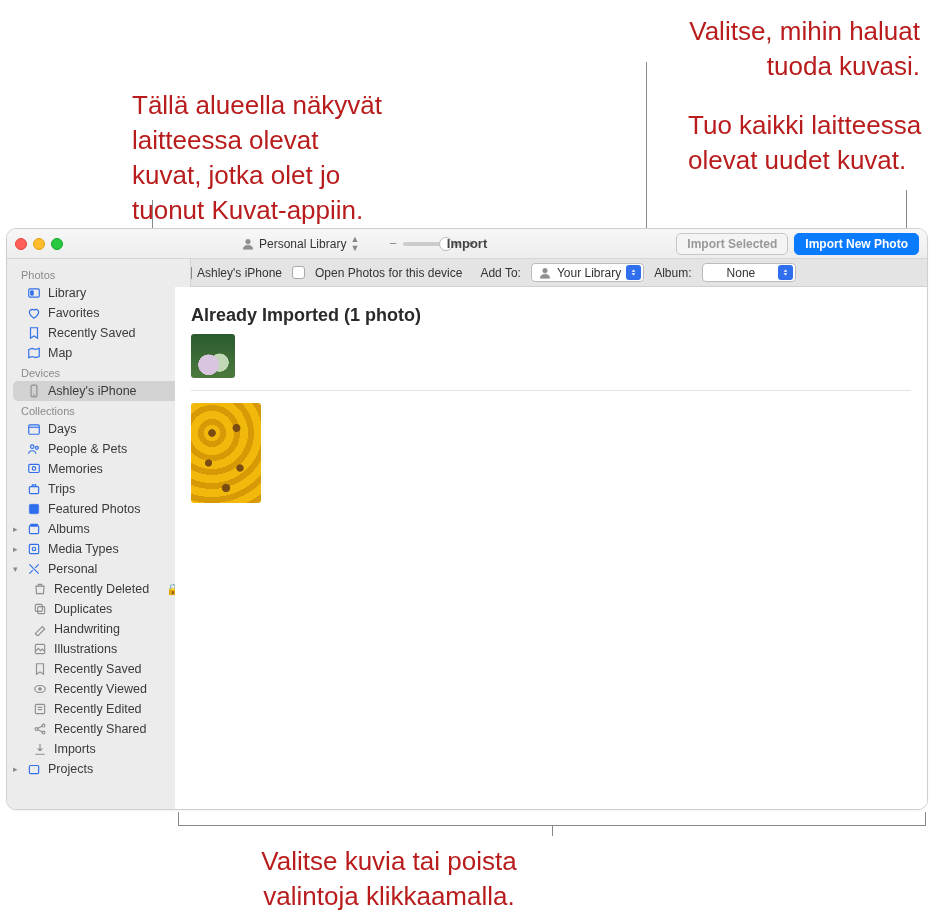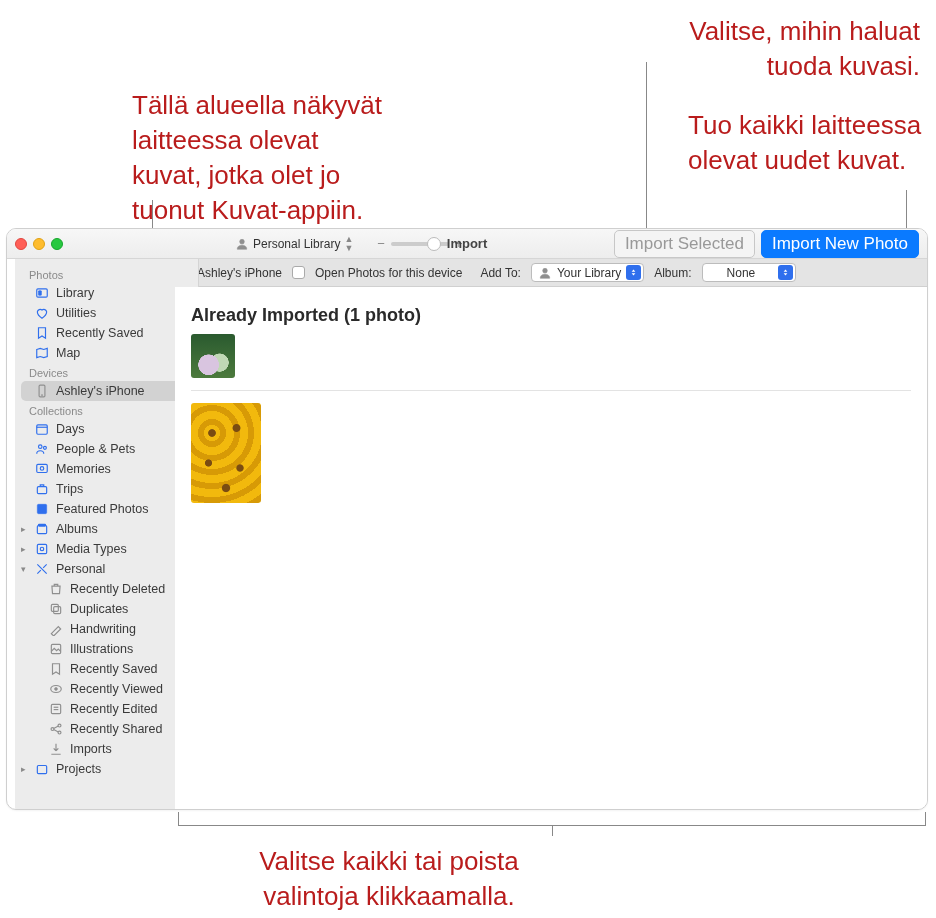--- a/index.html
+++ b/index.html
@@ -39,21 +39,21 @@
   background: #fff;
   box-shadow: 0 1px 2px rgba(0,0,0,.05);
 }
 .titlebar {
   height: 30px;
   background: linear-gradient(#f7f7f7,#ededed);
   border-bottom: 1px solid #d6d6d6;
   display: flex;
   align-items: center;
   padding: 0 8px;
-  gap: 6px;
+  gap: 12px;
   position: relative;
 }
 .traffic { display:flex; gap:6px; align-items:center; }
 .tl {
   width: 12px; height: 12px; border-radius: 50%;
 }
 .tl.red{background:#ff5f57;border:1px solid #e04740;}
 .tl.yel{background:#febc2e;border:1px solid #dfa114;}
 .tl.grn{background:#28c840;border:1px solid #17a62c;}
 
@@ -78,21 +78,21 @@
 
 .title-center{
   position:absolute; left:50%; transform:translateX(-50%);
   font-size:13px; font-weight:600; color:#444;
 }
 .tb-right{
   position:absolute; right:8px; display:flex; gap:6px; align-items:center;
 }
 .btn{
   border:1px solid #c7c7c7; background:#f4f4f4; border-radius:5px;
-  padding:3px 10px; font-size:17px; color:#999;
+  padding:3px 10px; font-size:12px; color:#999;font-weight:bold;
 }
 .btn.primary{
   background:#0a7aff; border-color:#0a7aff; color:#fff;
 }
 
 
 .device-bar{
   height:28px; background:#e4e4e4; border-bottom:1px solid #d0d0d0;
   display:flex; align-items:center; padding:0 8px; gap:10px; font-size:12px; color:#333;
   position:absolute; left:168px; right:0; top:30px;
@@ -107,37 +107,37 @@
   padding:1px 2px 1px 6px; font-size:12px;
 }
 .popup .cap{
   background:#2f6fed; color:#fff; width:15px; height:15px; border-radius:3px; display:flex; align-items:center; justify-content:center;
 }
 .popup .cap svg{ width:9px; height:9px; fill:#fff; }
 .popup.wide{ min-width:94px;padding-left:24px; }
 
 
 .sidebar{
-  position:absolute; left:8px; top:30px; bottom:0; width:184px;
+  position:absolute; left:0; top:30px; bottom:0; width:184px;
   background:#ececec; border-right:1px solid #d4d4d4;
   padding:6px 0;
   overflow:auto;
   font-size:12.5px;
 }
 .sb-sec{
   padding:4px 14px 2px; color:#8a8a8a; font-size:11px;
 }
 .sb-item{
   display:flex; align-items:center; gap:7px;
   padding:3px 10px 3px 20px; color:#3a3a3a;
   position:relative;
   text-align:right;
 }
 .sb-item.sel{ background:#d2d2d2; border-radius:5px; margin:0 6px; padding-left:14px;}
-.sb-item.ind{ padding-left:34px; }
+.sb-item.ind{ padding-left:26px; }
 .sb-item .disc{
   position:absolute; left:6px; font-size:9px; color:#8a8a8a;
 }
 .sb-item .lock{
   margin-left:auto; color:#9a9a9a; font-size:11px;
 }
 .ic{ width:14px; height:14px; display:inline-flex; align-items:center; justify-content:center; }
 .ic svg{ width:14px; height:14px; }
 .blue svg{ fill:#2f6fed; stroke:#2f6fed; }
 .gray svg{ fill:#8f8f8f; stroke:#8f8f8f; }
@@ -181,21 +181,21 @@
   position:absolute; border:1px solid #888; border-top:none;
   height:14px;
 }
 </style>
 </head>
 <body>
 
 <div class="callout" style="left:132px; top:80px; width:260px;">Tällä alueella näkyvät laitteessa olevat kuvat, jotka olet jo tuonut Kuvat-appiin.</div>
 <div class="callout" style="left:640px; top:6px; width:280px; text-align:right;">Valitse, mihin haluat tuoda kuvasi.</div>
 <div class="callout" style="left:688px; top:100px; width:236px; text-align:left;">Tuo kaikki laitteessa olevat uudet kuvat.</div>
-<div class="callout" style="left:224px; top:836px; width:330px; text-align:center;">Valitse kaikki tai poista valintoja klikkaamalla.</div>
+<div class="callout" style="left:224px; top:836px; width:330px; text-align:center;">Valitse kuvia tai poista valintoja klikkaamalla.</div>
 
 <div class="callout-line callout-line-v" style="left:646px; top:62px; height:200px;"></div>
 <div class="callout-line callout-line-v" style="left:906px; top:190px; height:46px;"></div>
 
 <div style="position:absolute; left:160px; top:286px; width:14px; height:94px; border:1px solid #888; border-right:none;"></div>
 <div class="callout-line callout-line-v" style="left:152px; top:200px; height:134px;"></div>
 <div class="callout-line callout-line-h" style="left:152px; top:334px; width:8px;"></div>
 
 <div class="bracket" style="left:178px; top:812px; width:748px;"></div>
 <div class="callout-line callout-line-v" style="left:552px; top:826px; height:10px;"></div>
@@ -280,21 +280,21 @@
           </svg>
         </span>
       <span>Library</span>
     </div>
     <div class="sb-item">
       <span class="ic blue">
           <svg viewBox="0 0 24 24">
             <path d="M12 21s-8-5-8-11a5 5 0 0 1 8-3 5 5 0 0 1 8 3c0 6-8 11-8 11z" fill="none" stroke-width="2"></path>
           </svg>
         </span>
-      <span>Utilities</span>
+      <span>Favorites</span>
     </div>
     <div class="sb-item">
       <span class="ic blue">
           <svg viewBox="0 0 24 24">
             <path d="M6 3h12v18l-6-4-6 4z" fill="none" stroke-width="2"></path>
           </svg>
         </span>
       <span>Recently Saved</span>
     </div>
     <div class="sb-item">

